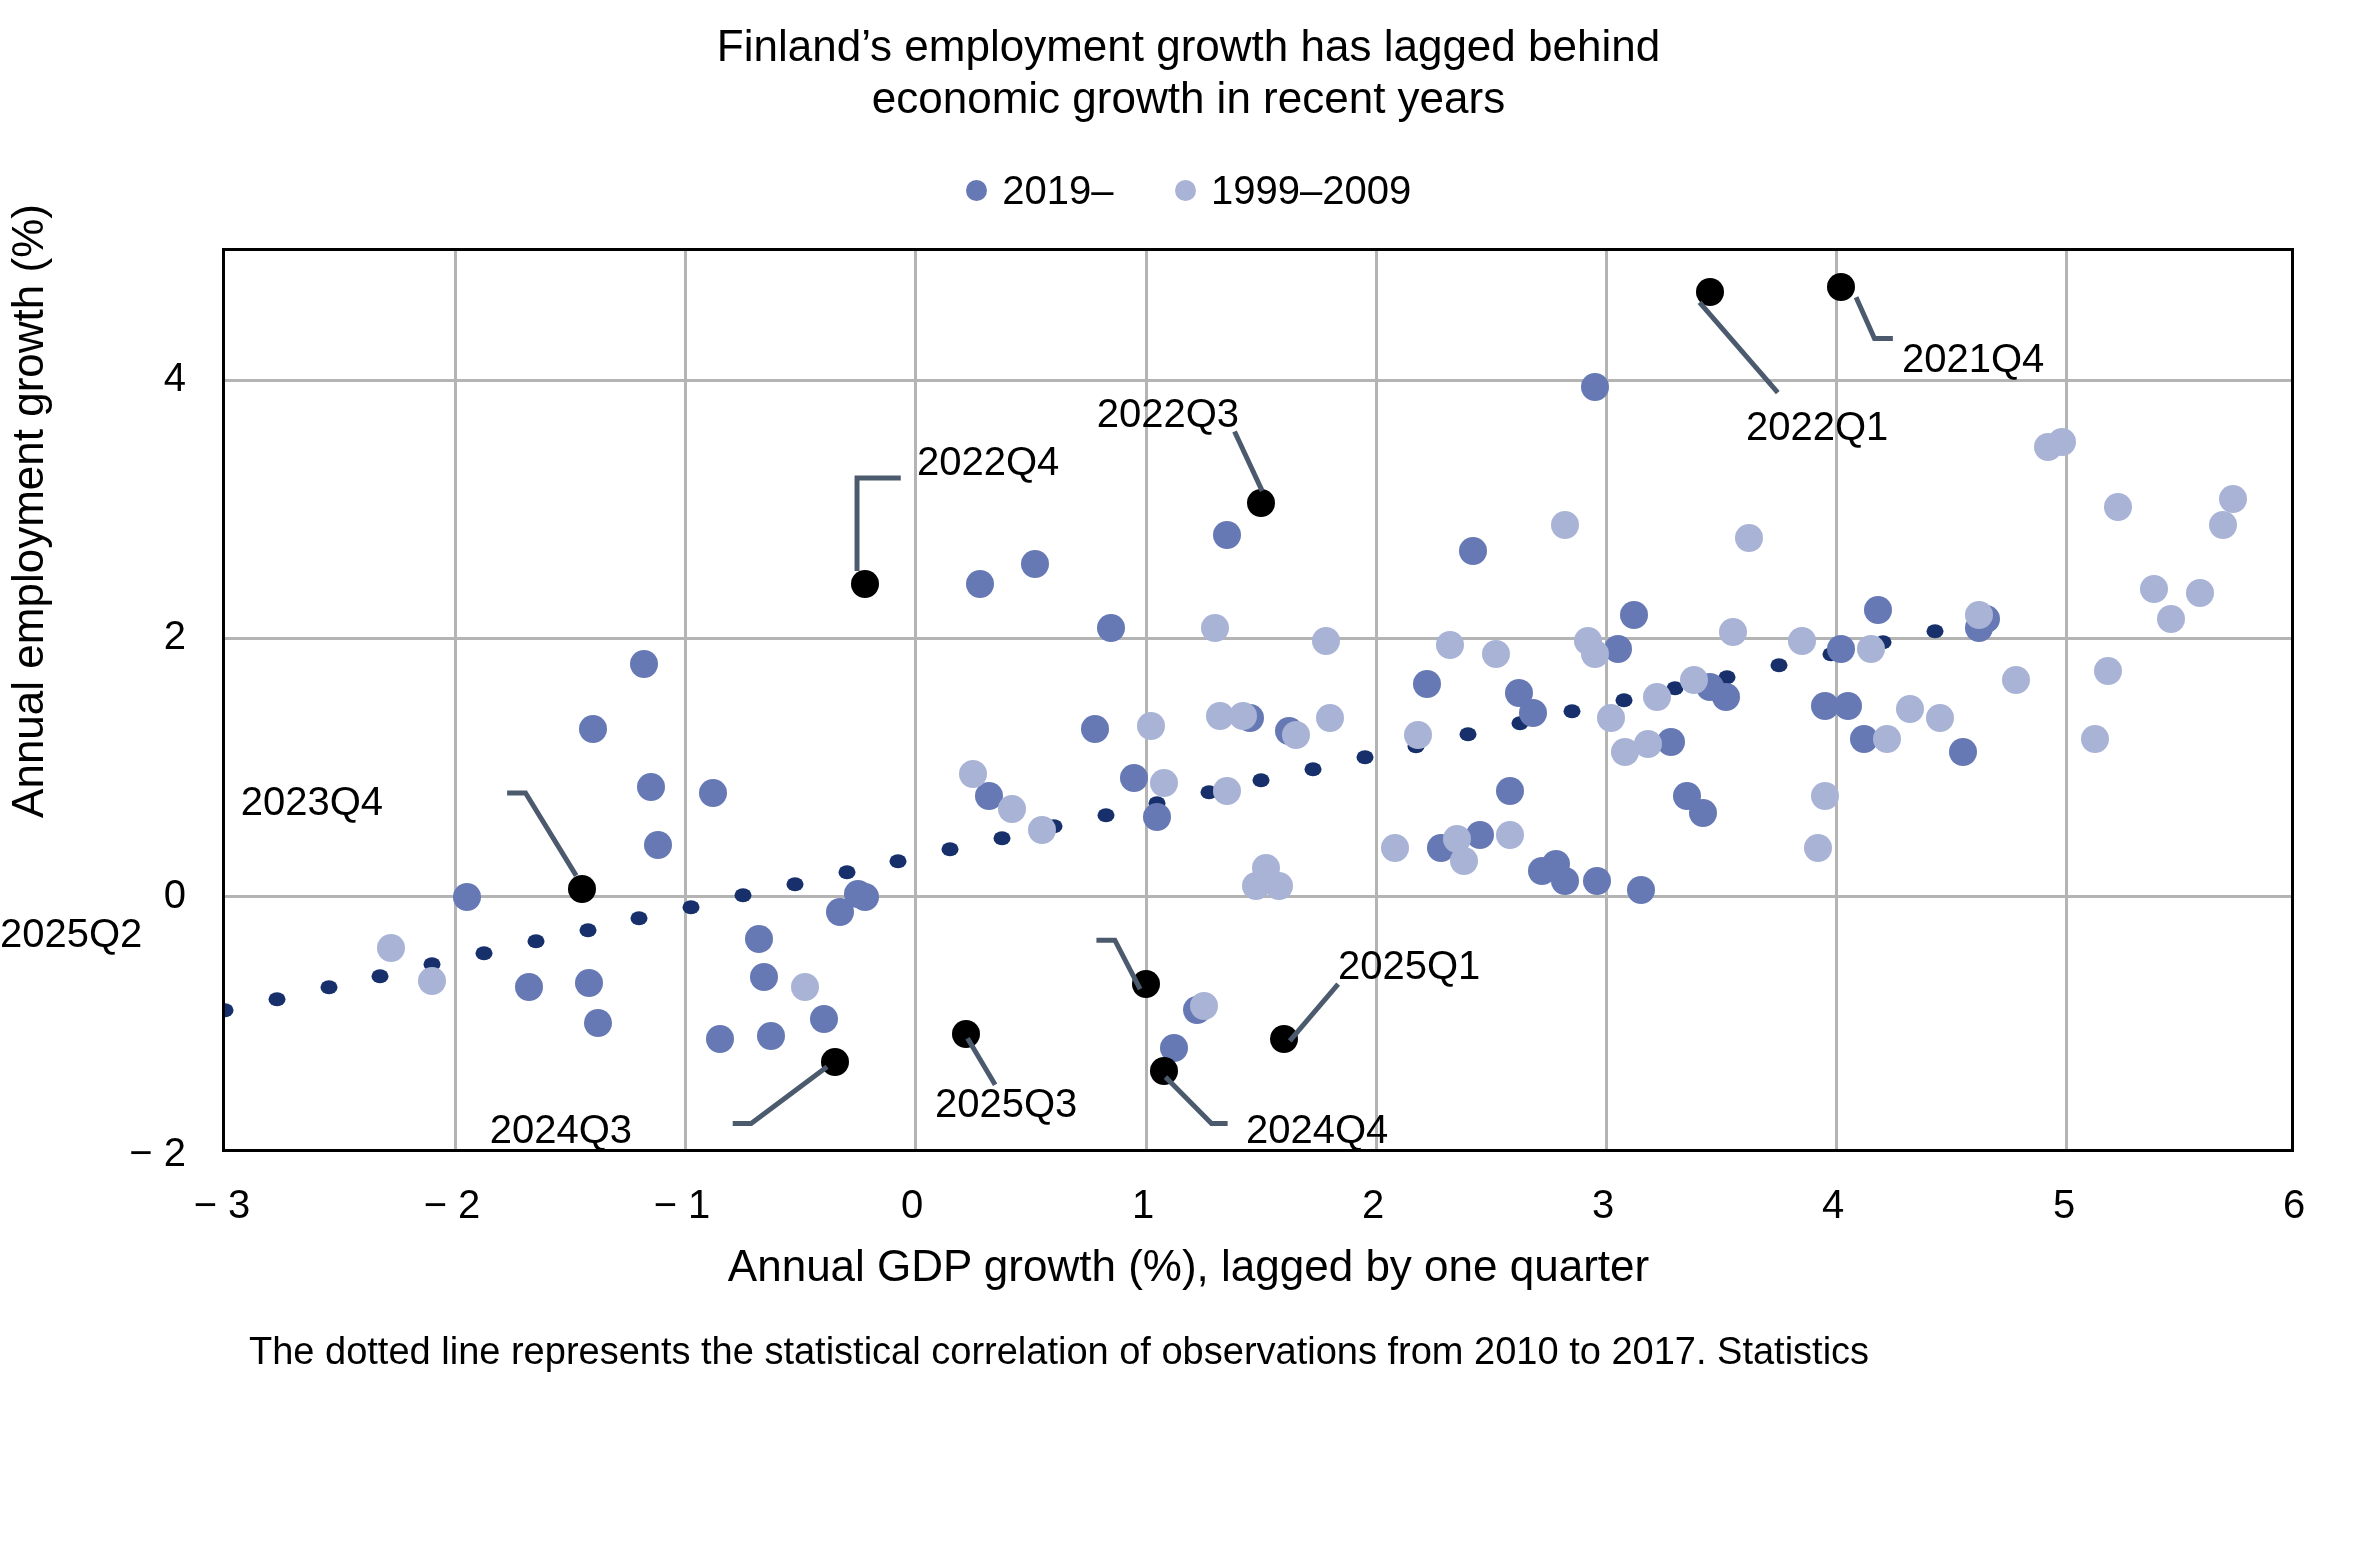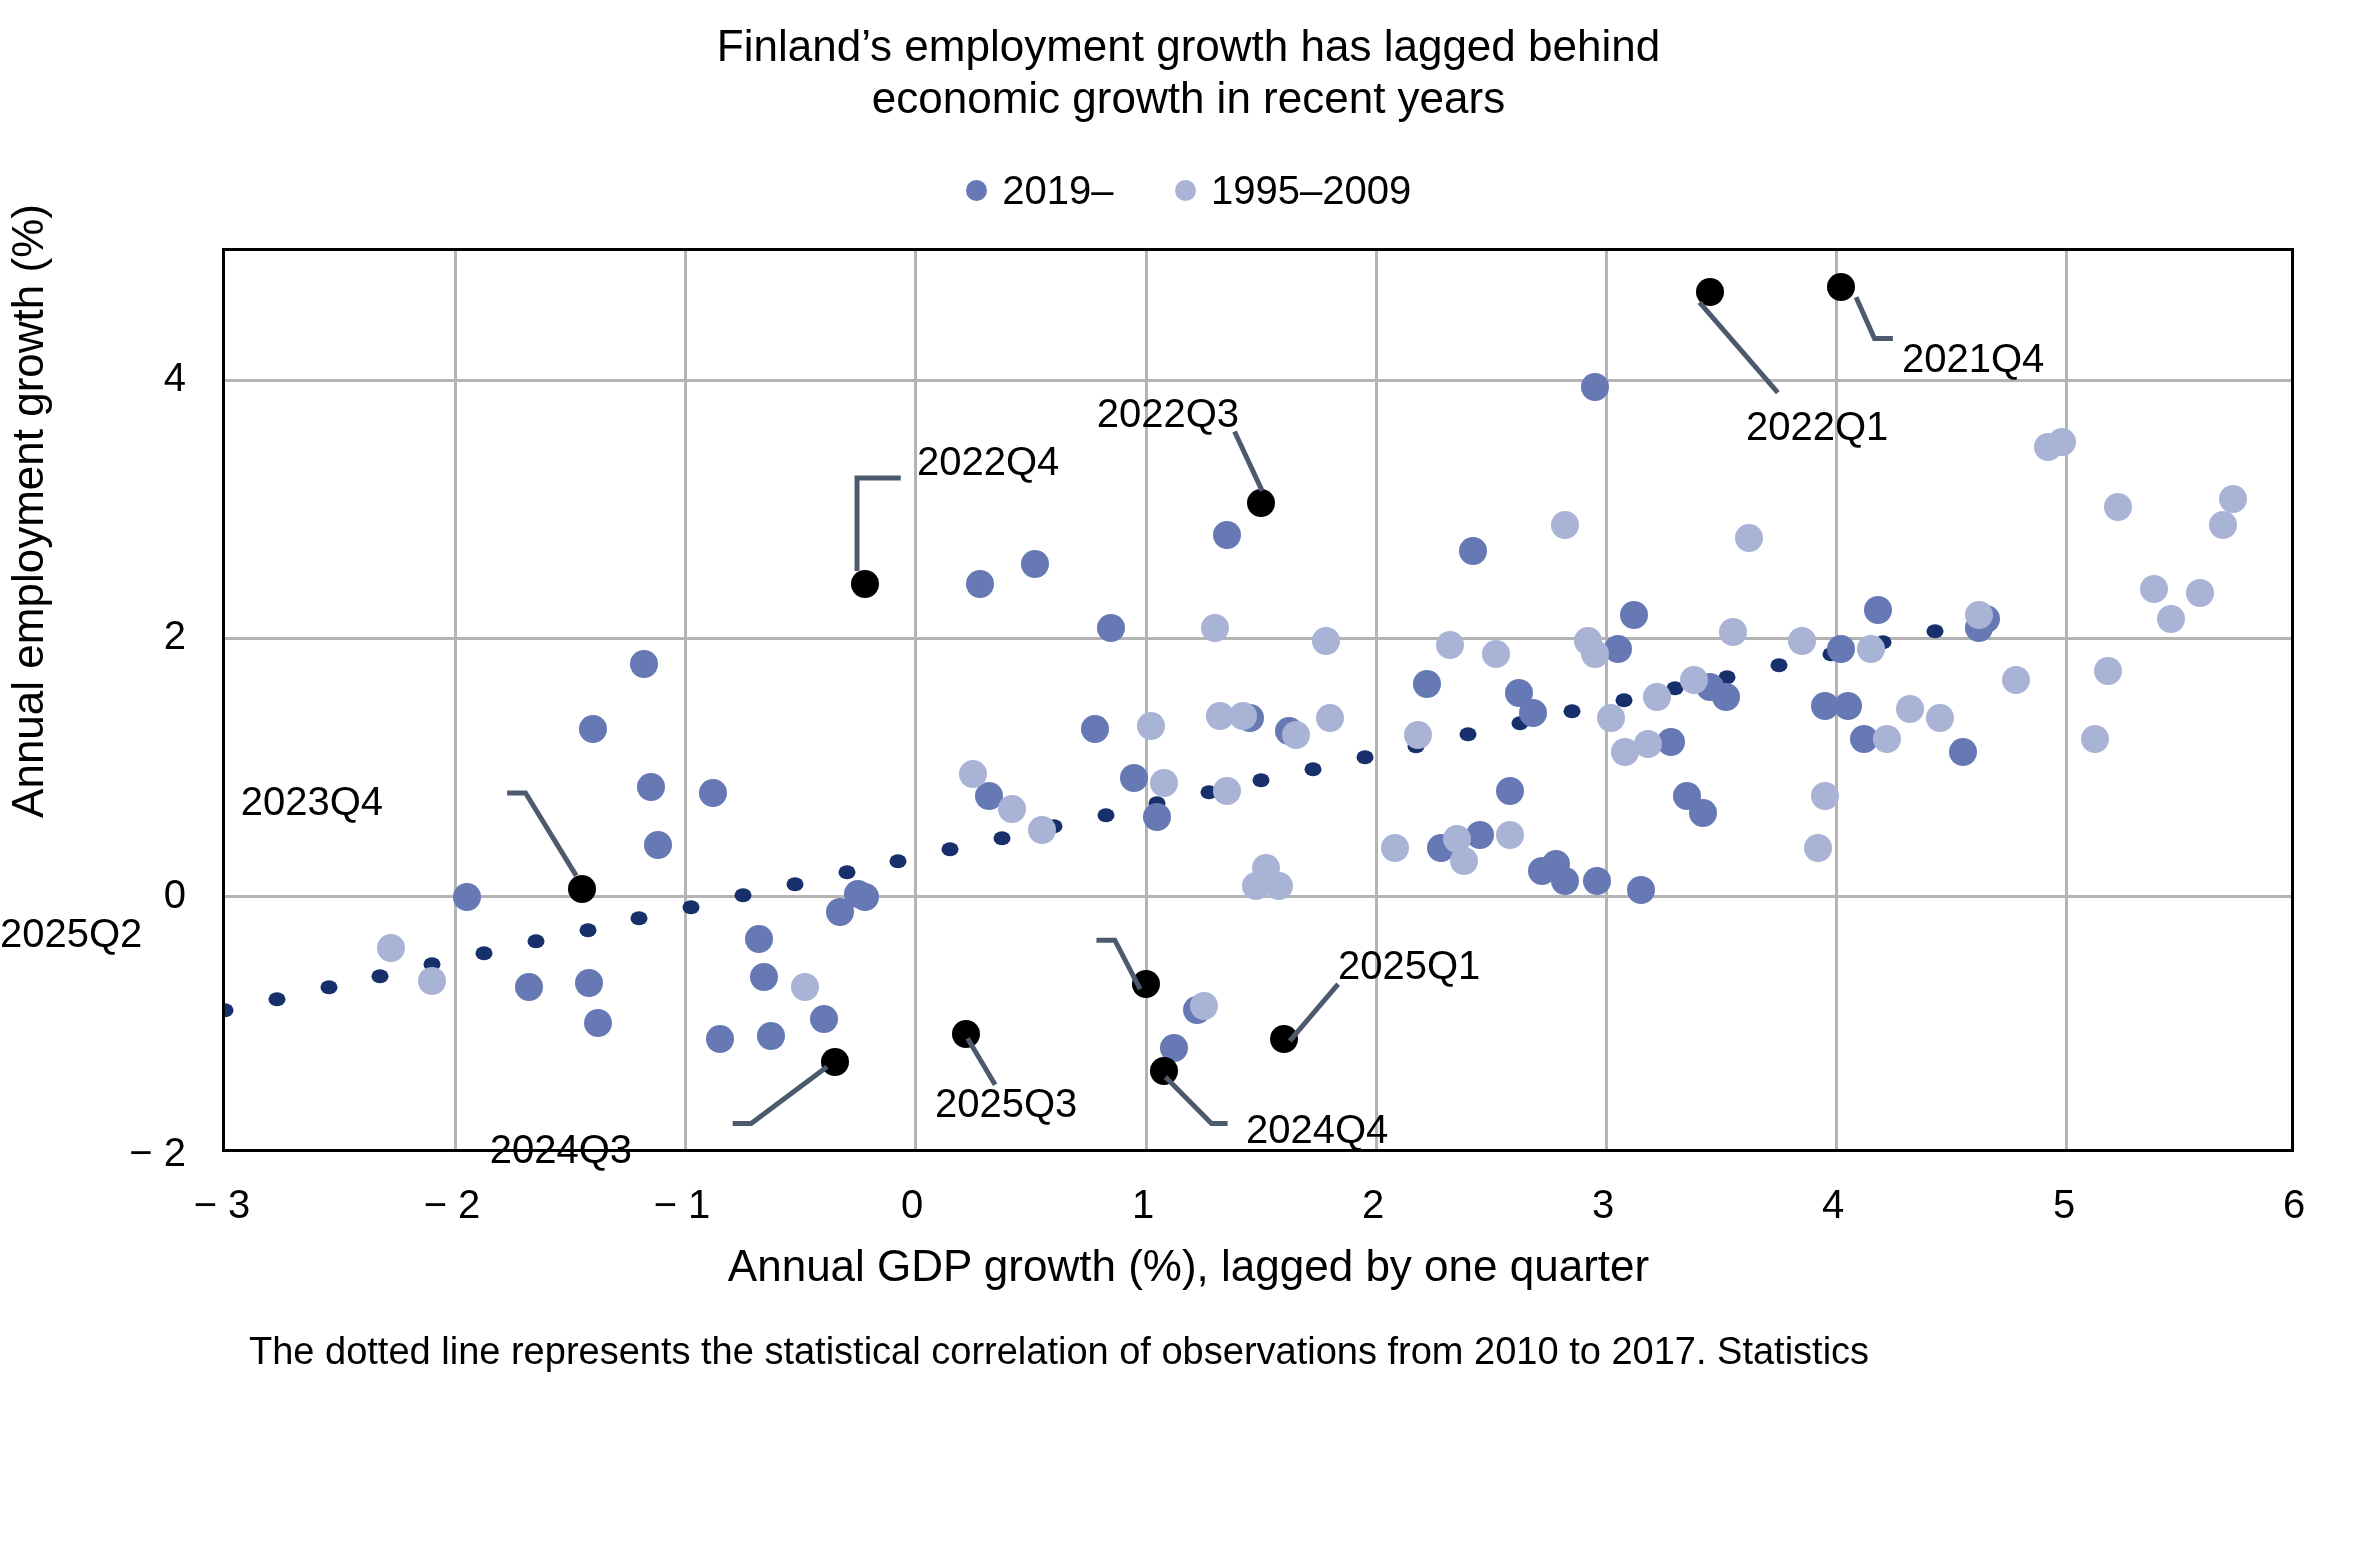--- a/index.html
+++ b/index.html
@@ -50,21 +50,21 @@
   <div class="title">Finland’s employment growth has lagged behind
 economic growth in recent years</div>
 
   <div class="legend">
     <div class="legend-item">
       <span class="legend-dot" id="lsw0" style="background: rgb(102, 121, 180);"></span>
       <span class="legend-label">2019–</span>
     </div>
     <div class="legend-item">
       <span class="legend-dot" id="lsw1" style="background: rgb(169, 179, 214);"></span>
-      <span class="legend-label">1995–2009</span>
+      <span class="legend-label">1999–2009</span>
     </div>
   </div>
 
   <div class="plot" id="plot" style="left: 222px; top: 248px; width: 2072px; height: 904px;">
     <div class="plot-inner" id="plotInner">
         <div class="gridline-h" style="top: 128px;"></div>
         <div class="gridline-h" style="top: 386px;"></div>
         <div class="gridline-h" style="top: 644px;"></div>
         <div class="gridline-v" style="left: 229px;"></div>
         <div class="gridline-v" style="left: 459px;"></div>
@@ -265,21 +265,21 @@
       <polyline points="1889.25,1389.0285714285715 1821,1469.2342857142858" fill="none" stroke="#4C5A6E" stroke-width="7"></polyline>
       <polyline points="1548,1327.0514285714285 1574,1327.0514285714285 1609.75,1396.32" fill="none" stroke="#4C5A6E" stroke-width="7"></polyline>
       <polyline points="1405,1531.2114285714285 1366.0000000000002,1465.5885714285714" fill="none" stroke="#4C5A6E" stroke-width="7"></polyline>
     </svg>
   <div id="annLabels">
       <div class="ann-label" style="top: 338px; left: 1902px;">2021Q4</div>
       <div class="ann-label" style="top: 406px; left: 1746px;">2022Q1</div>
       <div class="ann-label" style="top: 393px; left: 0px; width: 1239px; text-align: right;">2022Q3</div>
       <div class="ann-label" style="top: 441px; left: 917px;">2022Q4</div>
       <div class="ann-label" style="top: 781px; left: 0px; width: 383px; text-align: right;">2023Q4</div>
-      <div class="ann-label" style="top: 1109px; left: 0px; width: 632px; text-align: right; margin-top: 20px;">2024Q3</div>
+      <div class="ann-label" style="top: 1109px; left: 0px; width: 632px; text-align: right;">2024Q3</div>
       <div class="ann-label" style="top: 1109px; left: 1246px;">2024Q4</div>
       <div class="ann-label" style="top: 945px; left: 1338px;">2025Q1</div>
       <div class="ann-label" style="top: 913px; left: 0px; width: 1005px; text-align: left;">2025Q2</div>
       <div class="ann-label" style="top: 1083px; left: 935px;">2025Q3</div>
     </div>
 
   <div class="notes">
     <div>The dotted line represents the statistical correlation of observations from 2010 to 2017. Statistics</div>
   </div>
 

